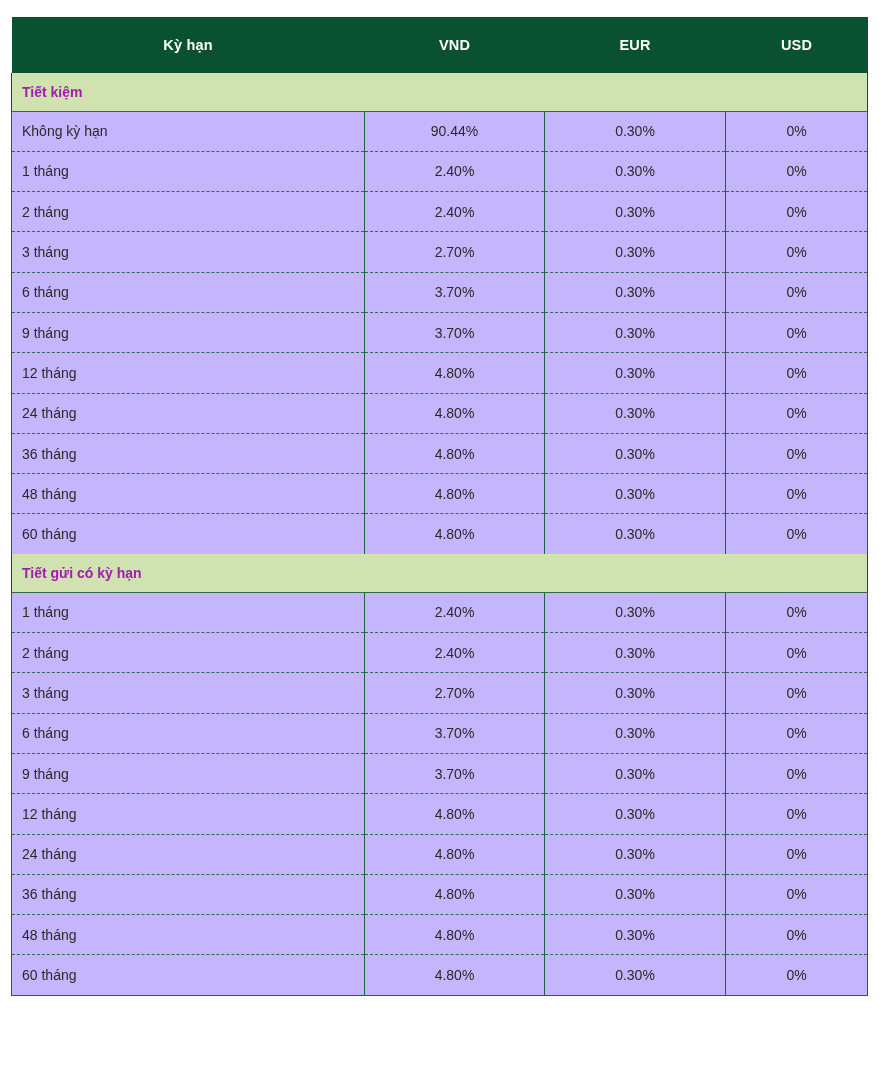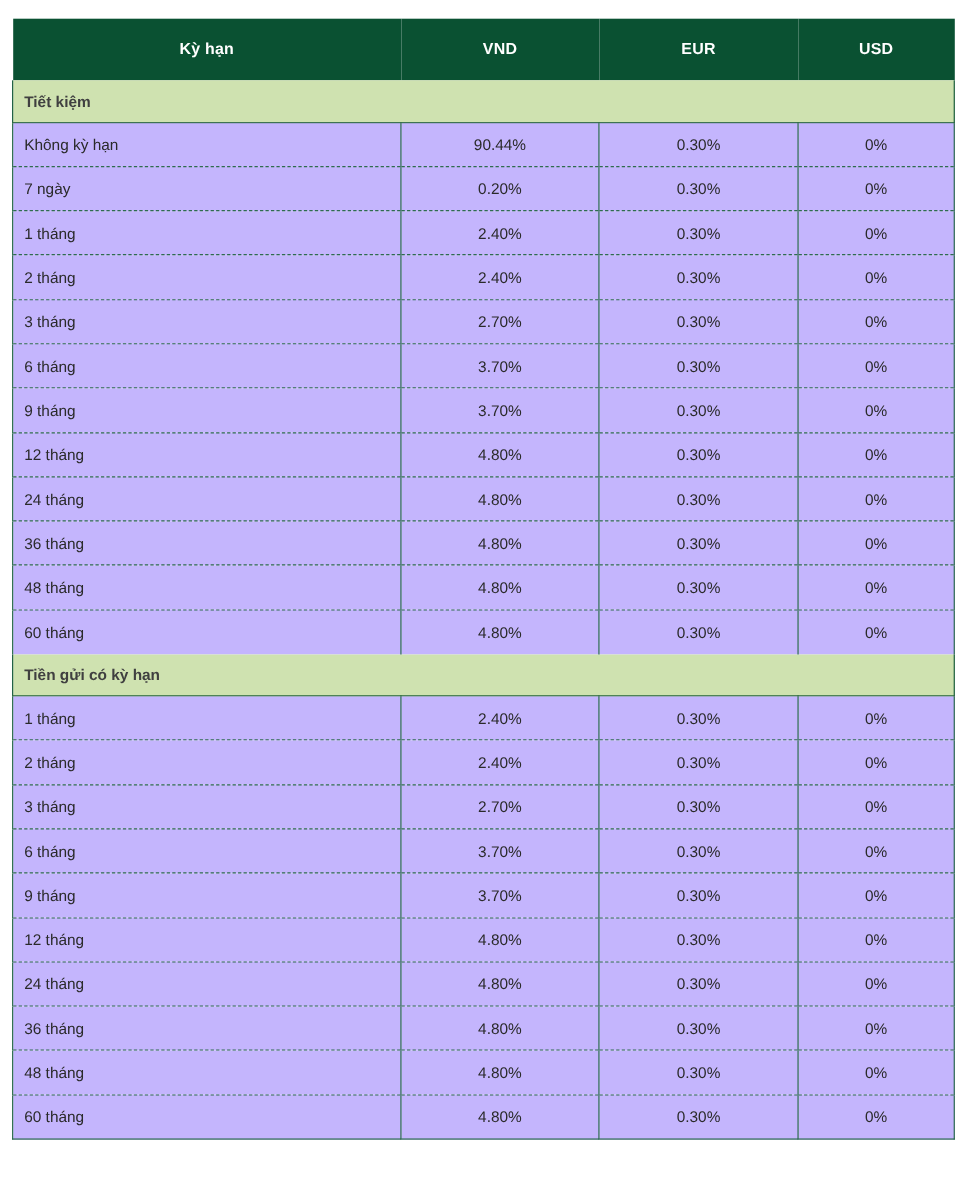--- a/index.html
+++ b/index.html
@@ -58,21 +58,21 @@
     background: #cfe2b0;
     height: 38px;
   }
   tr.section-row td {
     border-left: 1px solid #0a5132;
     border-right: 1px solid #0a5132;
     border-bottom: 1px solid #2e6b41;
     padding: 0 0 0 10px;
     font-size: 14px;
     font-weight: bold;
-    color: #404040;
+    color: #a21caf;
     vertical-align: middle;
   }
 
   
   tr.data-row {
     height: 40.3px;
     background: #c4b5fd;
   }
   tr.data-row td {
     font-size: 14px;
@@ -123,26 +123,20 @@
         <tr class="section-row">
           <td colspan="4">Tiết kiệm</td>
         </tr>
         <tr class="data-row">
           <td class="term">Không kỳ hạn</td>
           <td class="num">90.44%</td>
           <td class="num">0.30%</td>
           <td class="num last">0%</td>
         </tr>
         <tr class="data-row">
-          <td class="term">7 ngày</td>
-          <td class="num">0.20%</td>
-          <td class="num">0.30%</td>
-          <td class="num last">0%</td>
-        </tr>
-        <tr class="data-row">
           <td class="term">1 tháng</td>
           <td class="num">2.40%</td>
           <td class="num">0.30%</td>
           <td class="num last">0%</td>
         </tr>
         <tr class="data-row">
           <td class="term">2 tháng</td>
           <td class="num">2.40%</td>
           <td class="num">0.30%</td>
           <td class="num last">0%</td>
@@ -189,21 +183,21 @@
           <td class="num">0.30%</td>
           <td class="num last">0%</td>
         </tr>
         <tr class="data-row last-of-section">
           <td class="term">60 tháng</td>
           <td class="num">4.80%</td>
           <td class="num">0.30%</td>
           <td class="num last">0%</td>
         </tr>
         <tr class="section-row">
-          <td colspan="4">Tiền gửi có kỳ hạn</td>
+          <td colspan="4">Tiết gửi có kỳ hạn</td>
         </tr>
         <tr class="data-row">
           <td class="term">1 tháng</td>
           <td class="num">2.40%</td>
           <td class="num">0.30%</td>
           <td class="num last">0%</td>
         </tr>
         <tr class="data-row">
           <td class="term">2 tháng</td>
           <td class="num">2.40%</td>

